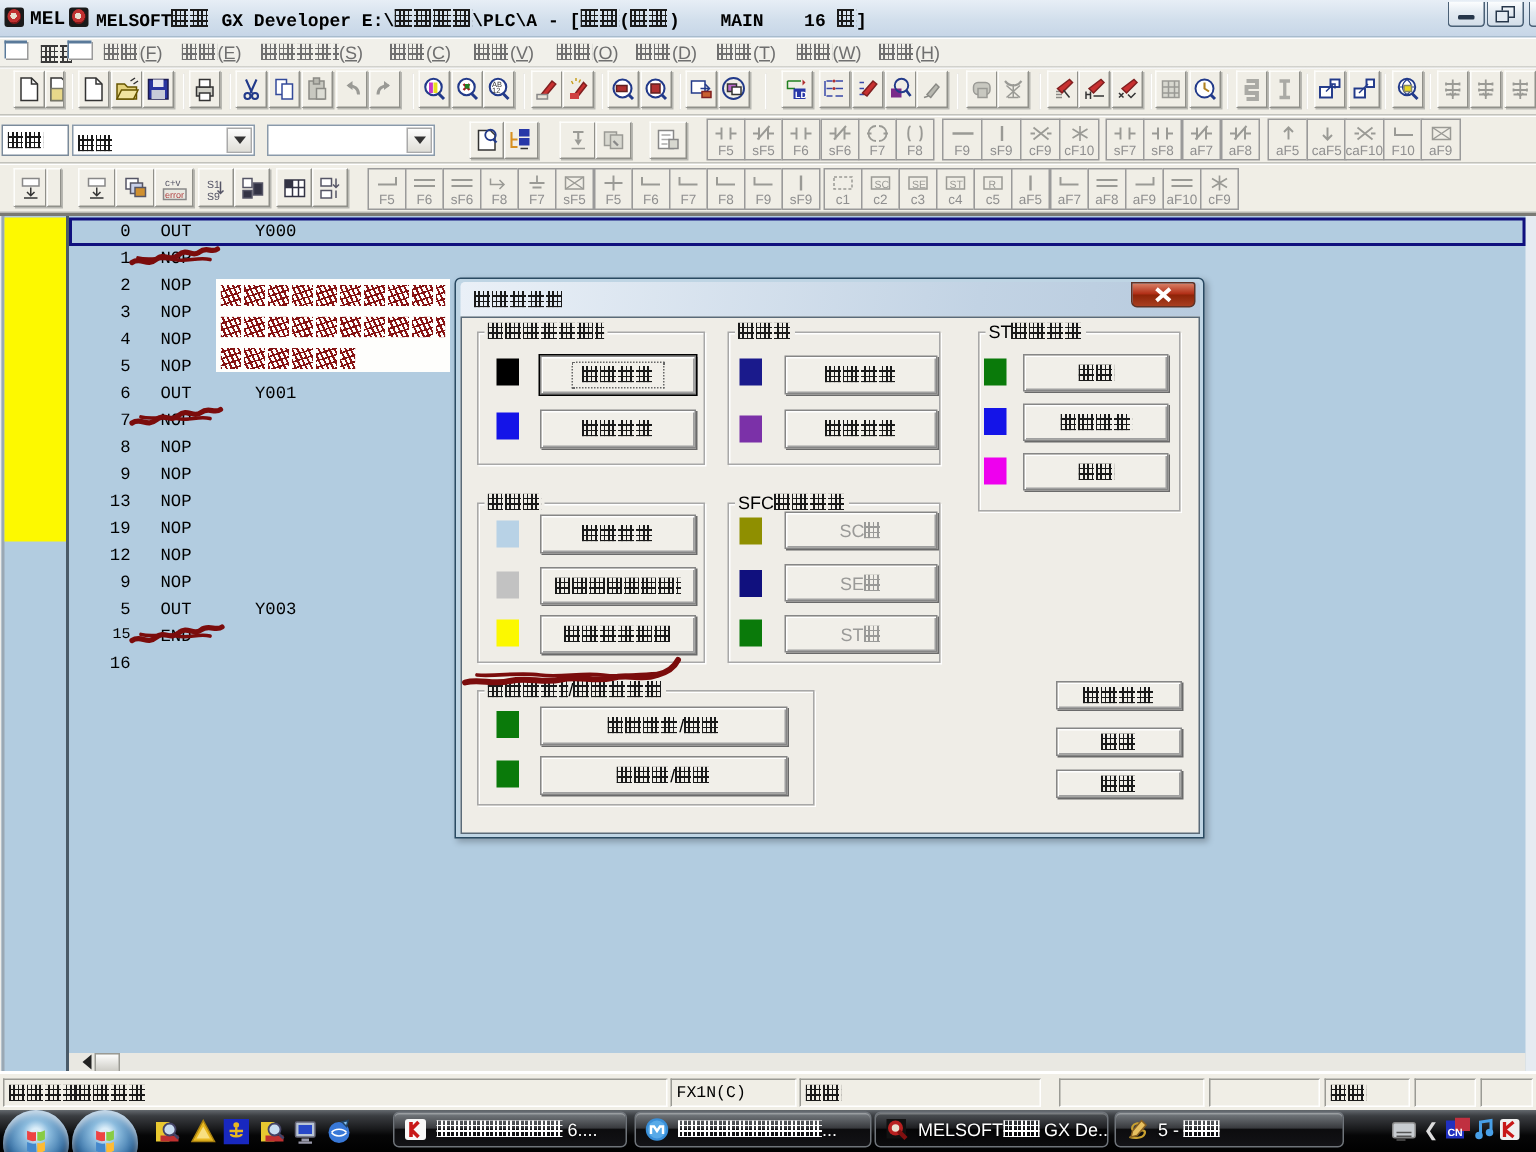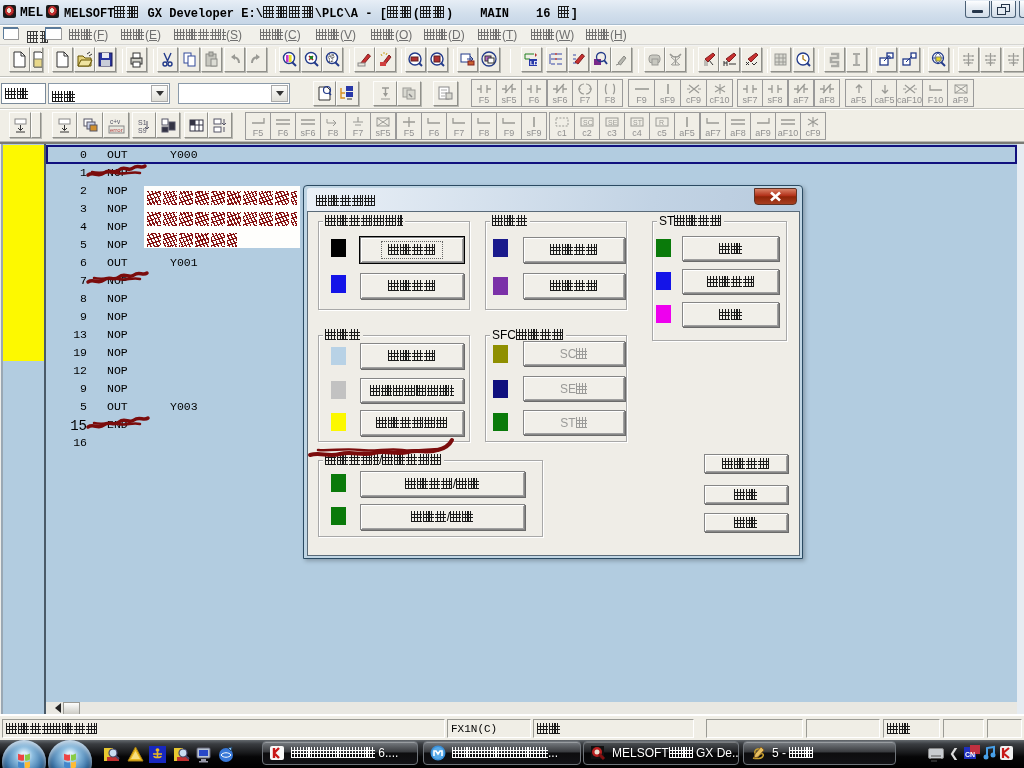--- a/index.html
+++ b/index.html
@@ -741,21 +741,21 @@
 <div class="ab" style="left:107px;top:184px;font-family:'Liberation Mono',monospace;font-size:11.5px;color:#000;">NOP</div>
 <div class="ab" style="left:47px;top:202px;width:40px;text-align:right;font-family:'Liberation Mono',monospace;font-size:11.5px;color:#000;">19</div>
 <div class="ab" style="left:107px;top:202px;font-family:'Liberation Mono',monospace;font-size:11.5px;color:#000;">NOP</div>
 <div class="ab" style="left:47px;top:220px;width:40px;text-align:right;font-family:'Liberation Mono',monospace;font-size:11.5px;color:#000;">12</div>
 <div class="ab" style="left:107px;top:220px;font-family:'Liberation Mono',monospace;font-size:11.5px;color:#000;">NOP</div>
 <div class="ab" style="left:47px;top:238px;width:40px;text-align:right;font-family:'Liberation Mono',monospace;font-size:11.5px;color:#000;">9</div>
 <div class="ab" style="left:107px;top:238px;font-family:'Liberation Mono',monospace;font-size:11.5px;color:#000;">NOP</div>
 <div class="ab" style="left:47px;top:256px;width:40px;text-align:right;font-family:'Liberation Mono',monospace;font-size:11.5px;color:#000;">5</div>
 <div class="ab" style="left:107px;top:256px;font-family:'Liberation Mono',monospace;font-size:11.5px;color:#000;">OUT</div>
 <div class="ab" style="left:170px;top:256px;font-family:'Liberation Mono',monospace;font-size:11.5px;color:#000;">Y003</div>
-<div class="ab" style="left:47px;top:274px;width:40px;text-align:right;font-family:'Liberation Mono',monospace;font-size:14px;color:#000;">15</div>
+<div class="ab" style="left:47px;top:274px;width:40px;text-align:right;font-family:'Liberation Mono',monospace;font-size:10px;color:#000;">15</div>
 <div class="ab" style="left:107px;top:274px;font-family:'Liberation Mono',monospace;font-size:11.5px;color:#000;">END</div>
 <div class="ab" style="left:47px;top:292px;width:40px;text-align:right;font-family:'Liberation Mono',monospace;font-size:11.5px;color:#000;">16</div>
 <div class="ab" style="left:144px;top:42px;width:156px;height:62px;background:#FEFEFC;">
       <div class="ab" style="left:3px;top:4px;"><i class="ck" style="width:150px;height:14px;background:repeating-linear-gradient(64deg,#8B1414 0 1.3px,rgba(255,255,255,0) 1.3px 3.2px),repeating-linear-gradient(-18deg,#7B1010 0 1px,rgba(255,255,255,0) 1px 4.2px);-webkit-mask:repeating-linear-gradient(90deg,#000 0 14px,transparent 14px 16px);"></i></div>
       <div class="ab" style="left:3px;top:25px;"><i class="ck" style="width:150px;height:14px;background:repeating-linear-gradient(64deg,#8B1414 0 1.3px,rgba(255,255,255,0) 1.3px 3.2px),repeating-linear-gradient(-18deg,#7B1010 0 1px,rgba(255,255,255,0) 1px 4.2px);-webkit-mask:repeating-linear-gradient(90deg,#000 0 14px,transparent 14px 16px);"></i></div>
       <div class="ab" style="left:3px;top:46px;"><i class="ck" style="width:90px;height:14px;background:repeating-linear-gradient(64deg,#8B1414 0 1.3px,rgba(255,255,255,0) 1.3px 3.2px),repeating-linear-gradient(-18deg,#7B1010 0 1px,rgba(255,255,255,0) 1px 4.2px);-webkit-mask:repeating-linear-gradient(90deg,#000 0 14px,transparent 14px 16px);"></i></div>
     </div>
 <div class="ab" style="left:46px;top:558px;width:971px;height:14px;background:#E9E8E2;">
       <div class="ab" style="left:4px;top:1px;width:0;height:0;border:5px solid transparent;border-right:6px solid #222;"></div>
       <div class="ab" style="left:17px;top:0;width:17px;height:14px;background:linear-gradient(#fdfdfc,#c8c7c0);border:1px solid #9a9a94;"></div>

